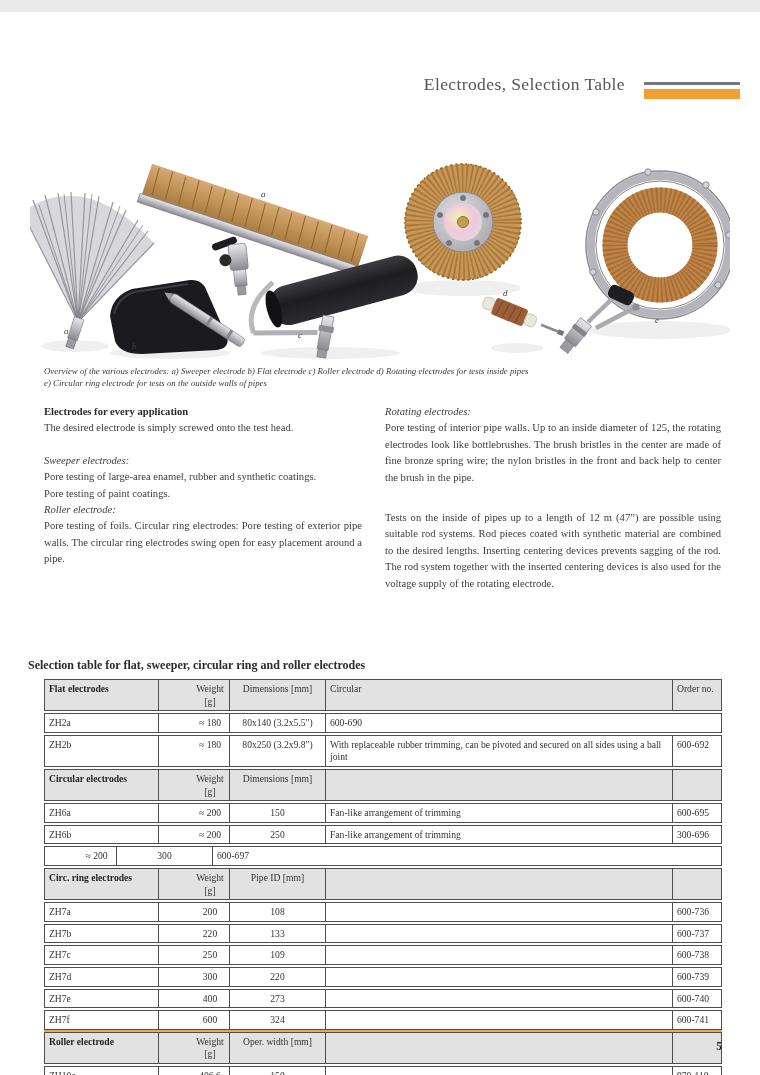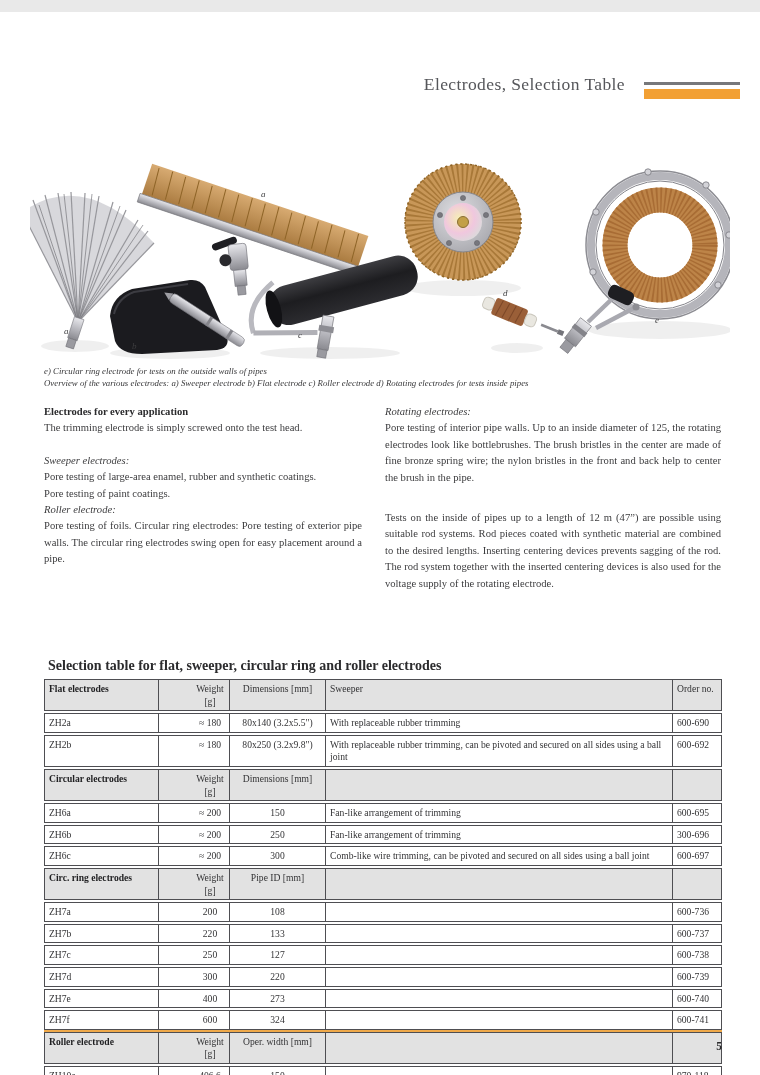--- a/index.html
+++ b/index.html
@@ -24,21 +24,21 @@
   
   .col { position:absolute; top:392px; font-size:10.6px; line-height:16.4px; text-align:justify; }
   .col-left  { left:44px;  width:318px; }
   .col-right { left:385px; width:336px; }
   .col .bold-head { font-weight:bold; color:#2b2b2d; }
   .col .ital { font-style:italic; }
   .gap-1 { height:16px; }
   .gap-2 { height:24px; }
   
   .table-title {
-    position:absolute; left:48px; top:646px; font-size:14px; font-weight:bold; color:#2b2b2d;
+    position:absolute; left:28px; top:646px; font-size:12px; font-weight:bold; color:#2b2b2d;
   }
   .sel-table { position:absolute; left:44px; top:665px; width:678px; font-size:9.6px; color:#333335; }
   .trow { display:flex; border:1px solid #4e4e52; background:#fff; margin-top:2px; box-sizing:border-box; }
   .trow.thead { background:#e2e2e2; }
   .trow.thead .c-name { font-weight:bold; color:#1f1f21; }
   .tcell { box-sizing:border-box; padding:3px 4px 2px 4px; line-height:12.6px; min-height:17px; }
   .tcell + .tcell { border-left:1px solid #4e4e52; }
   .c-name    { width:113px; }
   .c-weight  { width:71px;  text-align:center;padding-left:36px; }
   .c-dims    { width:96px;  text-align:center; }
@@ -242,27 +242,27 @@
       <g transform="translate(556,172) rotate(38)">
         <rect x="-7" y="0" width="14" height="26" fill="url(#metalV)" stroke="#7c7c82" stroke-width="0.7"></rect>
         <rect x="-5" y="26" width="10" height="10" fill="#9a9aa0" stroke="#6f6f75" stroke-width="0.6"></rect>
         <rect x="-8" y="8" width="16" height="5" fill="#84848a"></rect>
       </g>
     </g>
     <text x="625" y="173" font-size="9" font-style="italic" fill="#3d3d3f">e</text>
   </svg>
 
   <div class="fig-caption">
+    <div>Overview of the various electrodes: a) Sweeper electrode b) Flat electrode c) Roller electrode d) Rotating electrodes for tests inside pipes</div>
     <div>e) Circular ring electrode for tests on the outside walls of pipes</div>
-    <div>Overview of the various electrodes: a) Sweeper electrode b) Flat electrode c) Roller electrode d) Rotating electrodes for tests inside pipes</div>
   </div>
 
   <div class="col col-left">
     <div class="bold-head">Electrodes for every application</div>
-    <div>The trimming electrode is simply screwed onto the test head.</div>
+    <div>The desired electrode is simply screwed onto the test head.</div>
     <div class="gap-1"></div>
     <div class="ital">Sweeper electrodes:</div>
     <div>Pore testing of large-area enamel, rubber and synthetic coatings.</div>
     <div>Pore testing of paint coatings.</div>
     <div class="ital">Roller electrode:</div>
     <div>Pore testing of foils. Circular ring electrodes: Pore testing of exterior pipe walls. The circular ring electrodes swing open for easy placement around a pipe.</div>
   </div>
 
   <div class="col col-right">
     <div class="ital">Rotating electrodes:</div>
@@ -270,28 +270,27 @@
     <div class="gap-2"></div>
     <div>Tests on the inside of pipes up to a length of 12 m (47”) are possible using suitable rod systems. Rod pieces coated with synthetic material are combined to the desired lengths. Inserting centering devices prevents sagging of the rod. The rod system together with the inserted centering devices is also used for the voltage supply of the rotating electrode.</div>
   </div>
 
   <div class="table-title">Selection table for flat, sweeper, circular ring and roller electrodes</div>
   <div class="sel-table" id="selTable">
       <div class="trow thead">
         <div class="tcell c-name">Flat electrodes</div>
         <div class="tcell c-weight">Weight [g]</div>
         <div class="tcell c-dims">Dimensions [mm]</div>
-        <div class="tcell c-remarks">Sweeper</div>
+        <div class="tcell c-remarks">Circular</div>
         <div class="tcell c-order">Order no.</div>
       </div>
       <div class="trow">
         <div class="tcell c-name">ZH2a</div>
         <div class="tcell c-weight">≈ 180</div>
         <div class="tcell c-dims">80x140 (3.2x5.5")</div>
-        <div class="tcell c-remarks">With replaceable rubber trimming</div>
         <div class="tcell c-order">600-690</div>
       </div>
       <div class="trow">
         <div class="tcell c-name">ZH2b</div>
         <div class="tcell c-weight">≈ 180</div>
         <div class="tcell c-dims">80x250 (3.2x9.8")</div>
         <div class="tcell c-remarks">With replaceable rubber trimming, can be pivoted and secured on all sides using a ball joint</div>
         <div class="tcell c-order">600-692</div>
       </div>
       <div class="trow thead">
@@ -309,24 +308,22 @@
         <div class="tcell c-order">600-695</div>
       </div>
       <div class="trow">
         <div class="tcell c-name">ZH6b</div>
         <div class="tcell c-weight">≈ 200</div>
         <div class="tcell c-dims">250</div>
         <div class="tcell c-remarks">Fan-like arrangement of trimming</div>
         <div class="tcell c-order">300-696</div>
       </div>
       <div class="trow">
-        <div class="tcell c-name">ZH6c</div>
         <div class="tcell c-weight">≈ 200</div>
         <div class="tcell c-dims">300</div>
-        <div class="tcell c-remarks">Comb-like wire trimming, can be pivoted and secured on all sides using a ball joint</div>
         <div class="tcell c-order">600-697</div>
       </div>
       <div class="trow thead">
         <div class="tcell c-name">Circ. ring electrodes</div>
         <div class="tcell c-weight">Weight [g]</div>
         <div class="tcell c-dims">Pipe ID [mm]</div>
         <div class="tcell c-remarks"></div>
         <div class="tcell c-order"></div>
       </div>
       <div class="trow">
@@ -339,21 +336,21 @@
       <div class="trow">
         <div class="tcell c-name">ZH7b</div>
         <div class="tcell c-weight">220</div>
         <div class="tcell c-dims">133</div>
         <div class="tcell c-remarks"></div>
         <div class="tcell c-order">600-737</div>
       </div>
       <div class="trow">
         <div class="tcell c-name">ZH7c</div>
         <div class="tcell c-weight">250</div>
-        <div class="tcell c-dims">127</div>
+        <div class="tcell c-dims">109</div>
         <div class="tcell c-remarks"></div>
         <div class="tcell c-order">600-738</div>
       </div>
       <div class="trow">
         <div class="tcell c-name">ZH7d</div>
         <div class="tcell c-weight">300</div>
         <div class="tcell c-dims">220</div>
         <div class="tcell c-remarks"></div>
         <div class="tcell c-order">600-739</div>
       </div>

